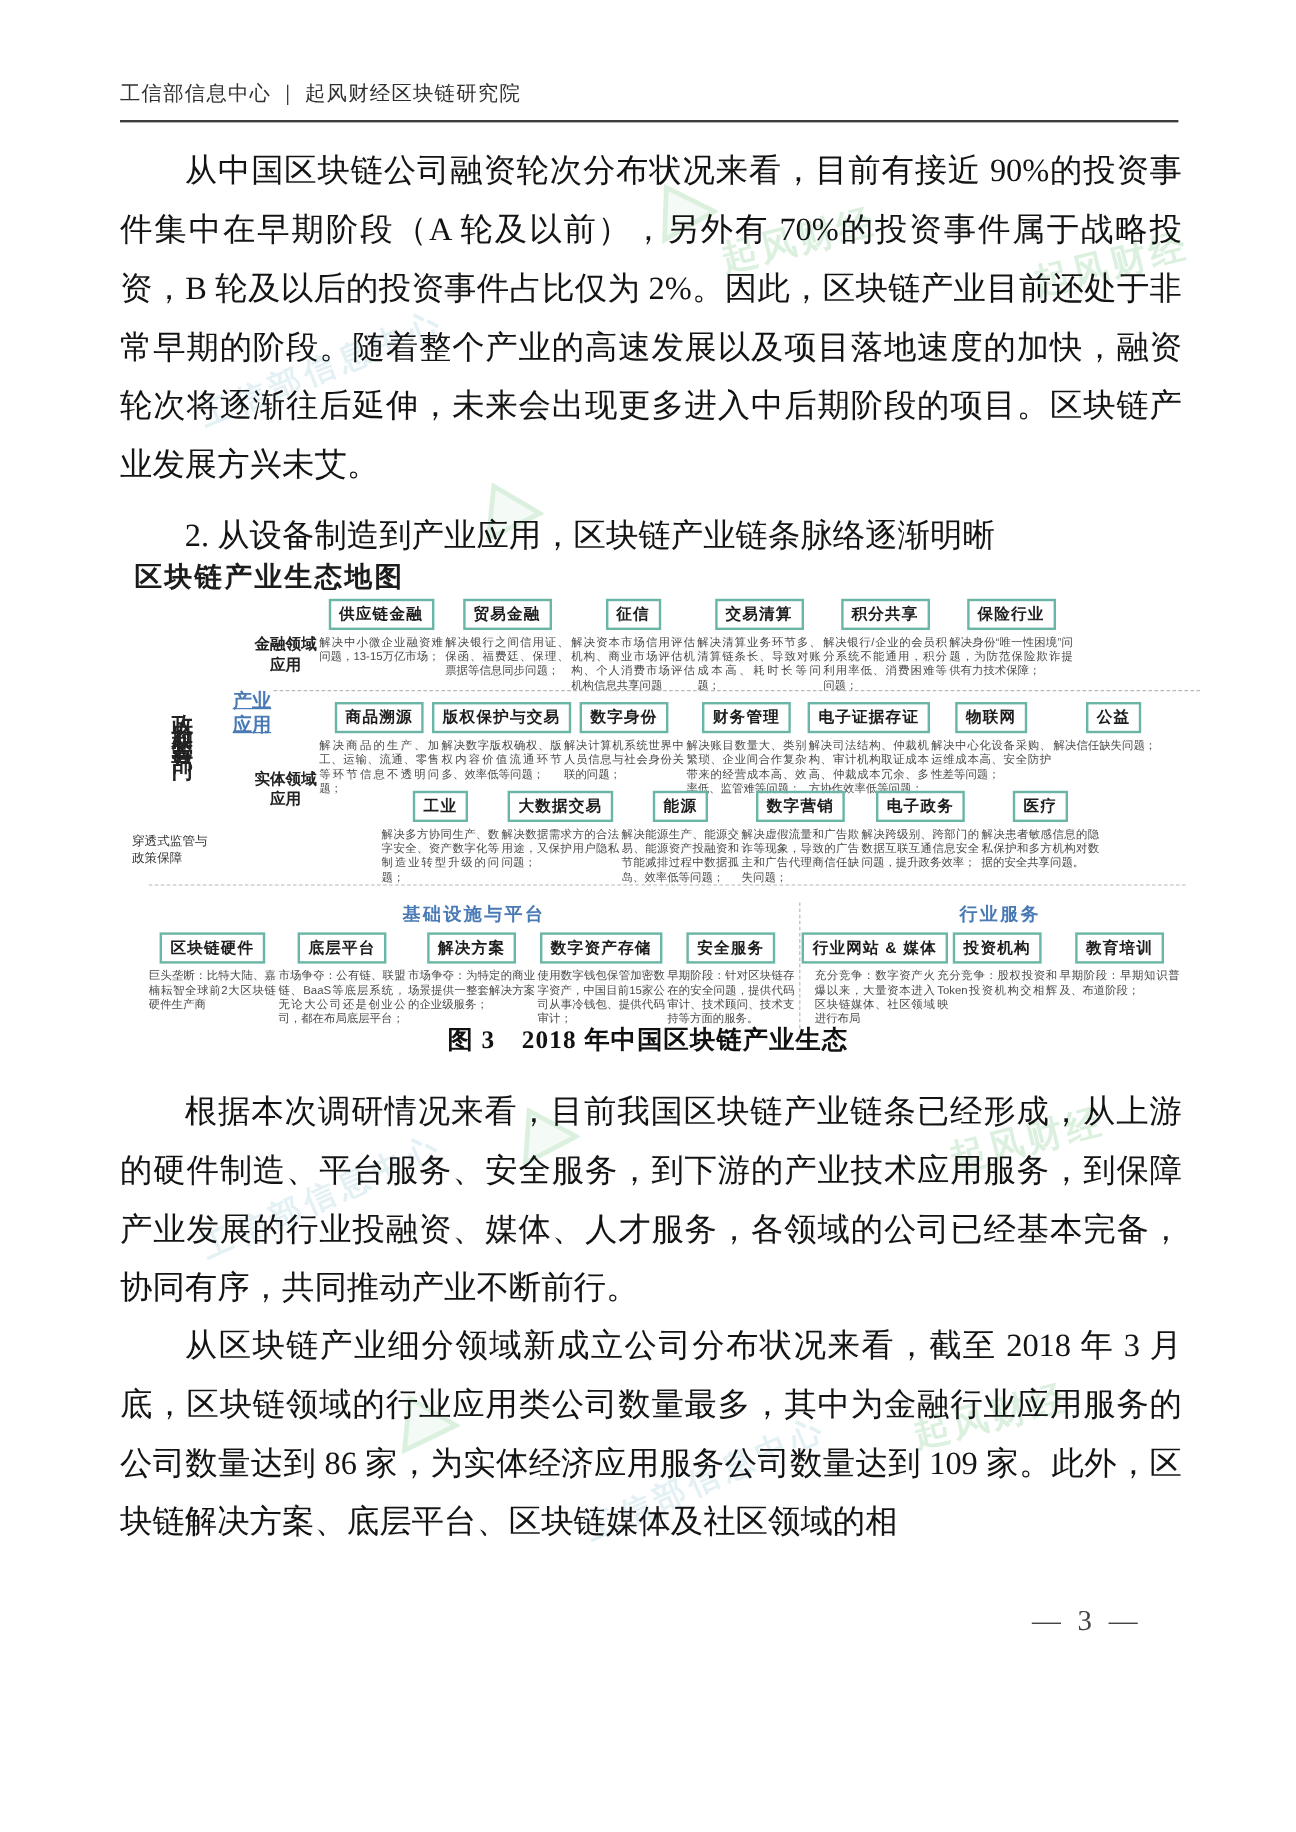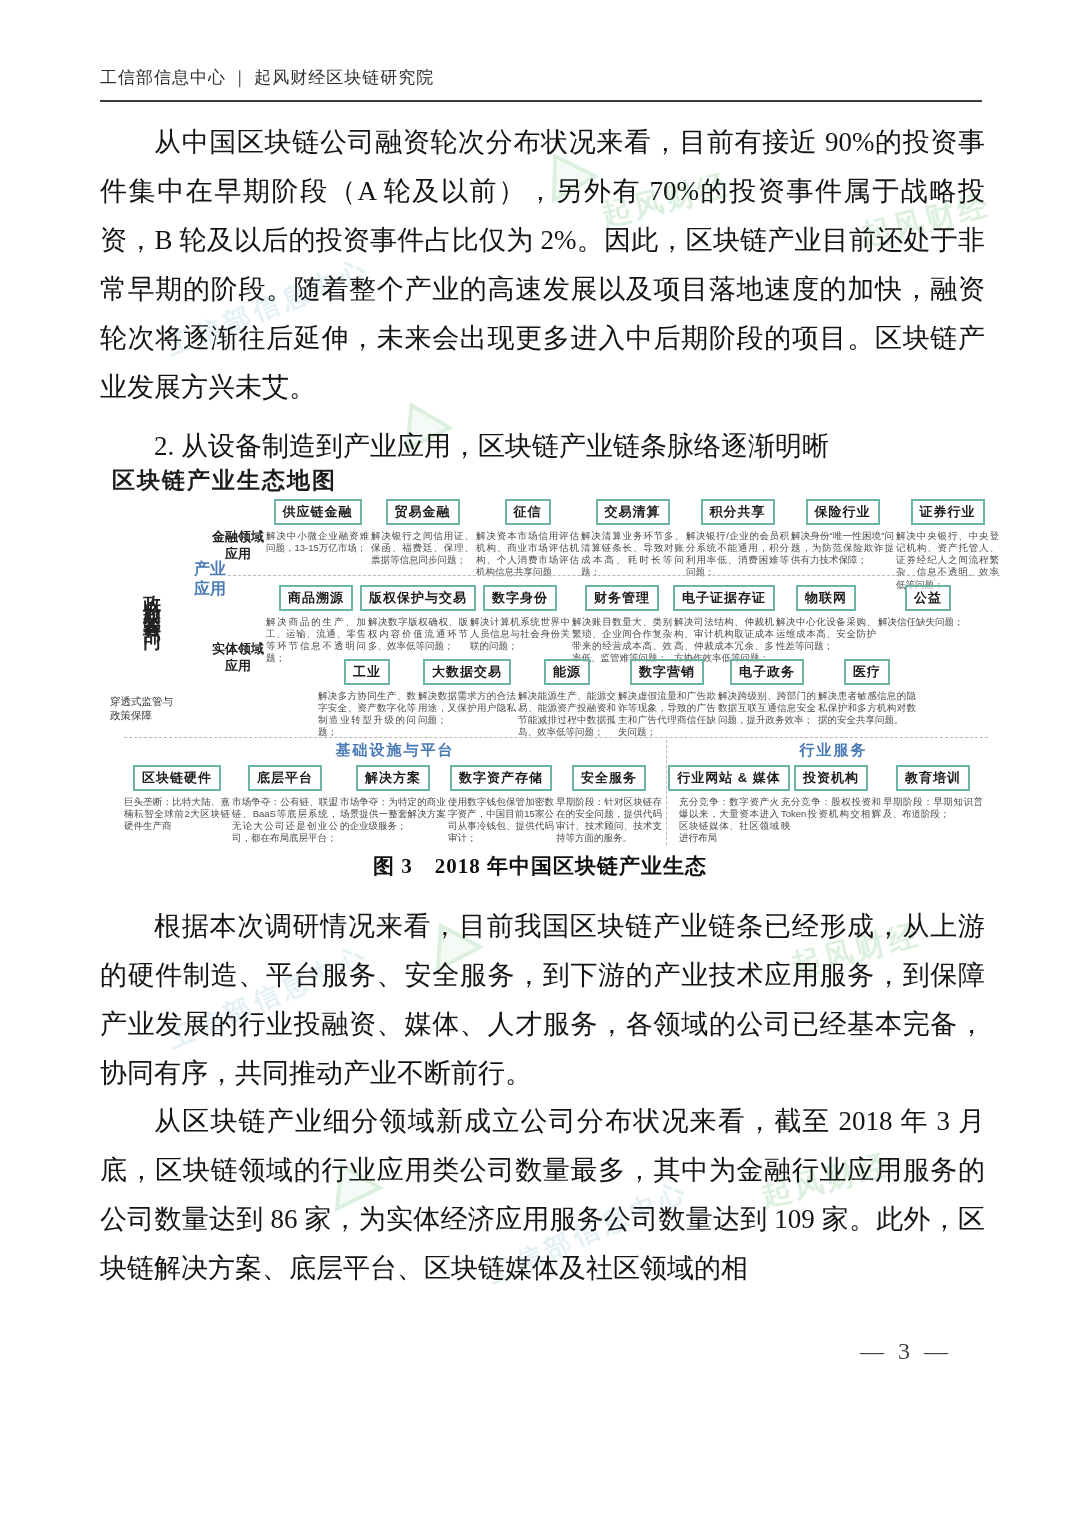--- a/index.html
+++ b/index.html
@@ -35,22 +35,22 @@
   
   .dg{position:absolute;left:110px;top:463px;width:892px;height:386px;z-index:1;
       font-family:"Liberation Sans","DejaVu Sans",sans-serif;color:#222;}
   .dg-title{position:absolute;left:2px;top:2px;font-size:23px;font-weight:800;
       letter-spacing:2px;color:#1c1c1c;}
   .dg-gov{position:absolute;left:30px;top:118px;writing-mode:vertical-rl;
       font-family:"Liberation Serif","DejaVu Serif",serif;
       font-size:18px;font-weight:700;letter-spacing:6px;color:#222;height:150px;}
   .dg-gov-note{position:absolute;left:0px;top:232px;width:70px;font-size:10.5px;
       line-height:1.3;color:#333;}
-  .dg-ind{position:absolute;left:84px;top:96px;width:42px;font-size:16px;
-      font-weight:700;line-height:1.25;color:var(--label-blue,#4a7ab5);}
+  .dg-ind{position:absolute;left:84px;top:112px;width:42px;font-size:16px;
+      font-weight:700;line-height:1.25;color:var(--label-blue,#4a7ab5);text-decoration:underline;}
   .dg-main{position:absolute;left:100px;top:0;width:792px;}
   .sep1{position:absolute;left:118px;top:112px;width:772px;
       border-top:1px dashed #b8b8b8;}
   .dg-row{position:absolute;left:0;display:flex;align-items:flex-start;}
   .row-finance{top:36px;}
   .row-entity-top{top:122px;}
   .row-entity-bottom{top:196px;padding-left:108px;}
   .row-label{flex:0 0 56px;width:56px;font-size:13px;font-weight:700;
       text-align:center;line-height:1.3;color:#222;}
   .row-finance .row-label{margin-top:30px;}
@@ -59,21 +59,21 @@
   .cell{flex:0 0 auto;display:flex;flex-direction:column;align-items:center;overflow:visible;}
   .row-finance .cell{width:103px;margin-right:2px;}
   .row-entity-top .cell{width:100px;margin-right:2px;}
   .row-entity-bottom .cell{width:98px;margin-right:2px;}
   .box{border:2px solid var(--box-border,#6ab5a5);padding:2px 7px;font-size:13px;
       font-weight:700;white-space:nowrap;letter-spacing:1px;color:#1d1d1d;
       background:rgba(255,255,255,.6);}
   .desc{margin-top:5px;width:100%;font-size:9.5px;line-height:1.28;color:#4a4a4a;
       text-align:justify;}
   .bottom{position:absolute;left:14px;top:274px;width:864px;display:flex;
-      border-top:1px dashed #b8b8b8;padding-top:2px;}
+      border-top:1px dashed #b8b8b8;padding-top:14px;}
   .zone-infra{flex:0 0 542px;}
   .zone-services{flex:1 1 auto;border-left:1px dashed #b8b8b8;padding-left:12px;}
   .zone-label{text-align:center;font-size:15px;font-weight:700;
       color:var(--label-blue,#4a7ab5);letter-spacing:2px;margin:1px 0 5px;}
   .zone-infra .cell{width:106px;margin-right:2px;}
   .zone-services .cell{width:100px;margin-right:2px;}
 </style>
 </head>
 <body>
 
@@ -149,24 +149,20 @@
             <div class="cell">
               <div class="box">积分共享</div>
               <div class="desc">解决银行/企业的会员积分系统不能通用，积分利用率低、消费困难等问题；</div>
             </div>
 
             <div class="cell">
               <div class="box">保险行业</div>
               <div class="desc">解决身份“唯一性困境”问题，为防范保险欺诈提供有力技术保障；</div>
             </div>
 
-            <div class="cell">
-              <div class="box">证券行业</div>
-              <div class="desc">解决中央银行、中央登记机构、资产托管人、证券经纪人之间流程繁杂、信息不透明、效率低等问题；</div>
-            </div>
           </div>
       </div>
 
       <div class="dg-row row-entity-top">
         <div class="row-label">实体领域应用</div>
         <div class="cells">
 
             <div class="cell">
               <div class="box">商品溯源</div>
               <div class="desc">解决商品的生产、加工、运输、流通、零售等环节信息不透明问题；</div>

